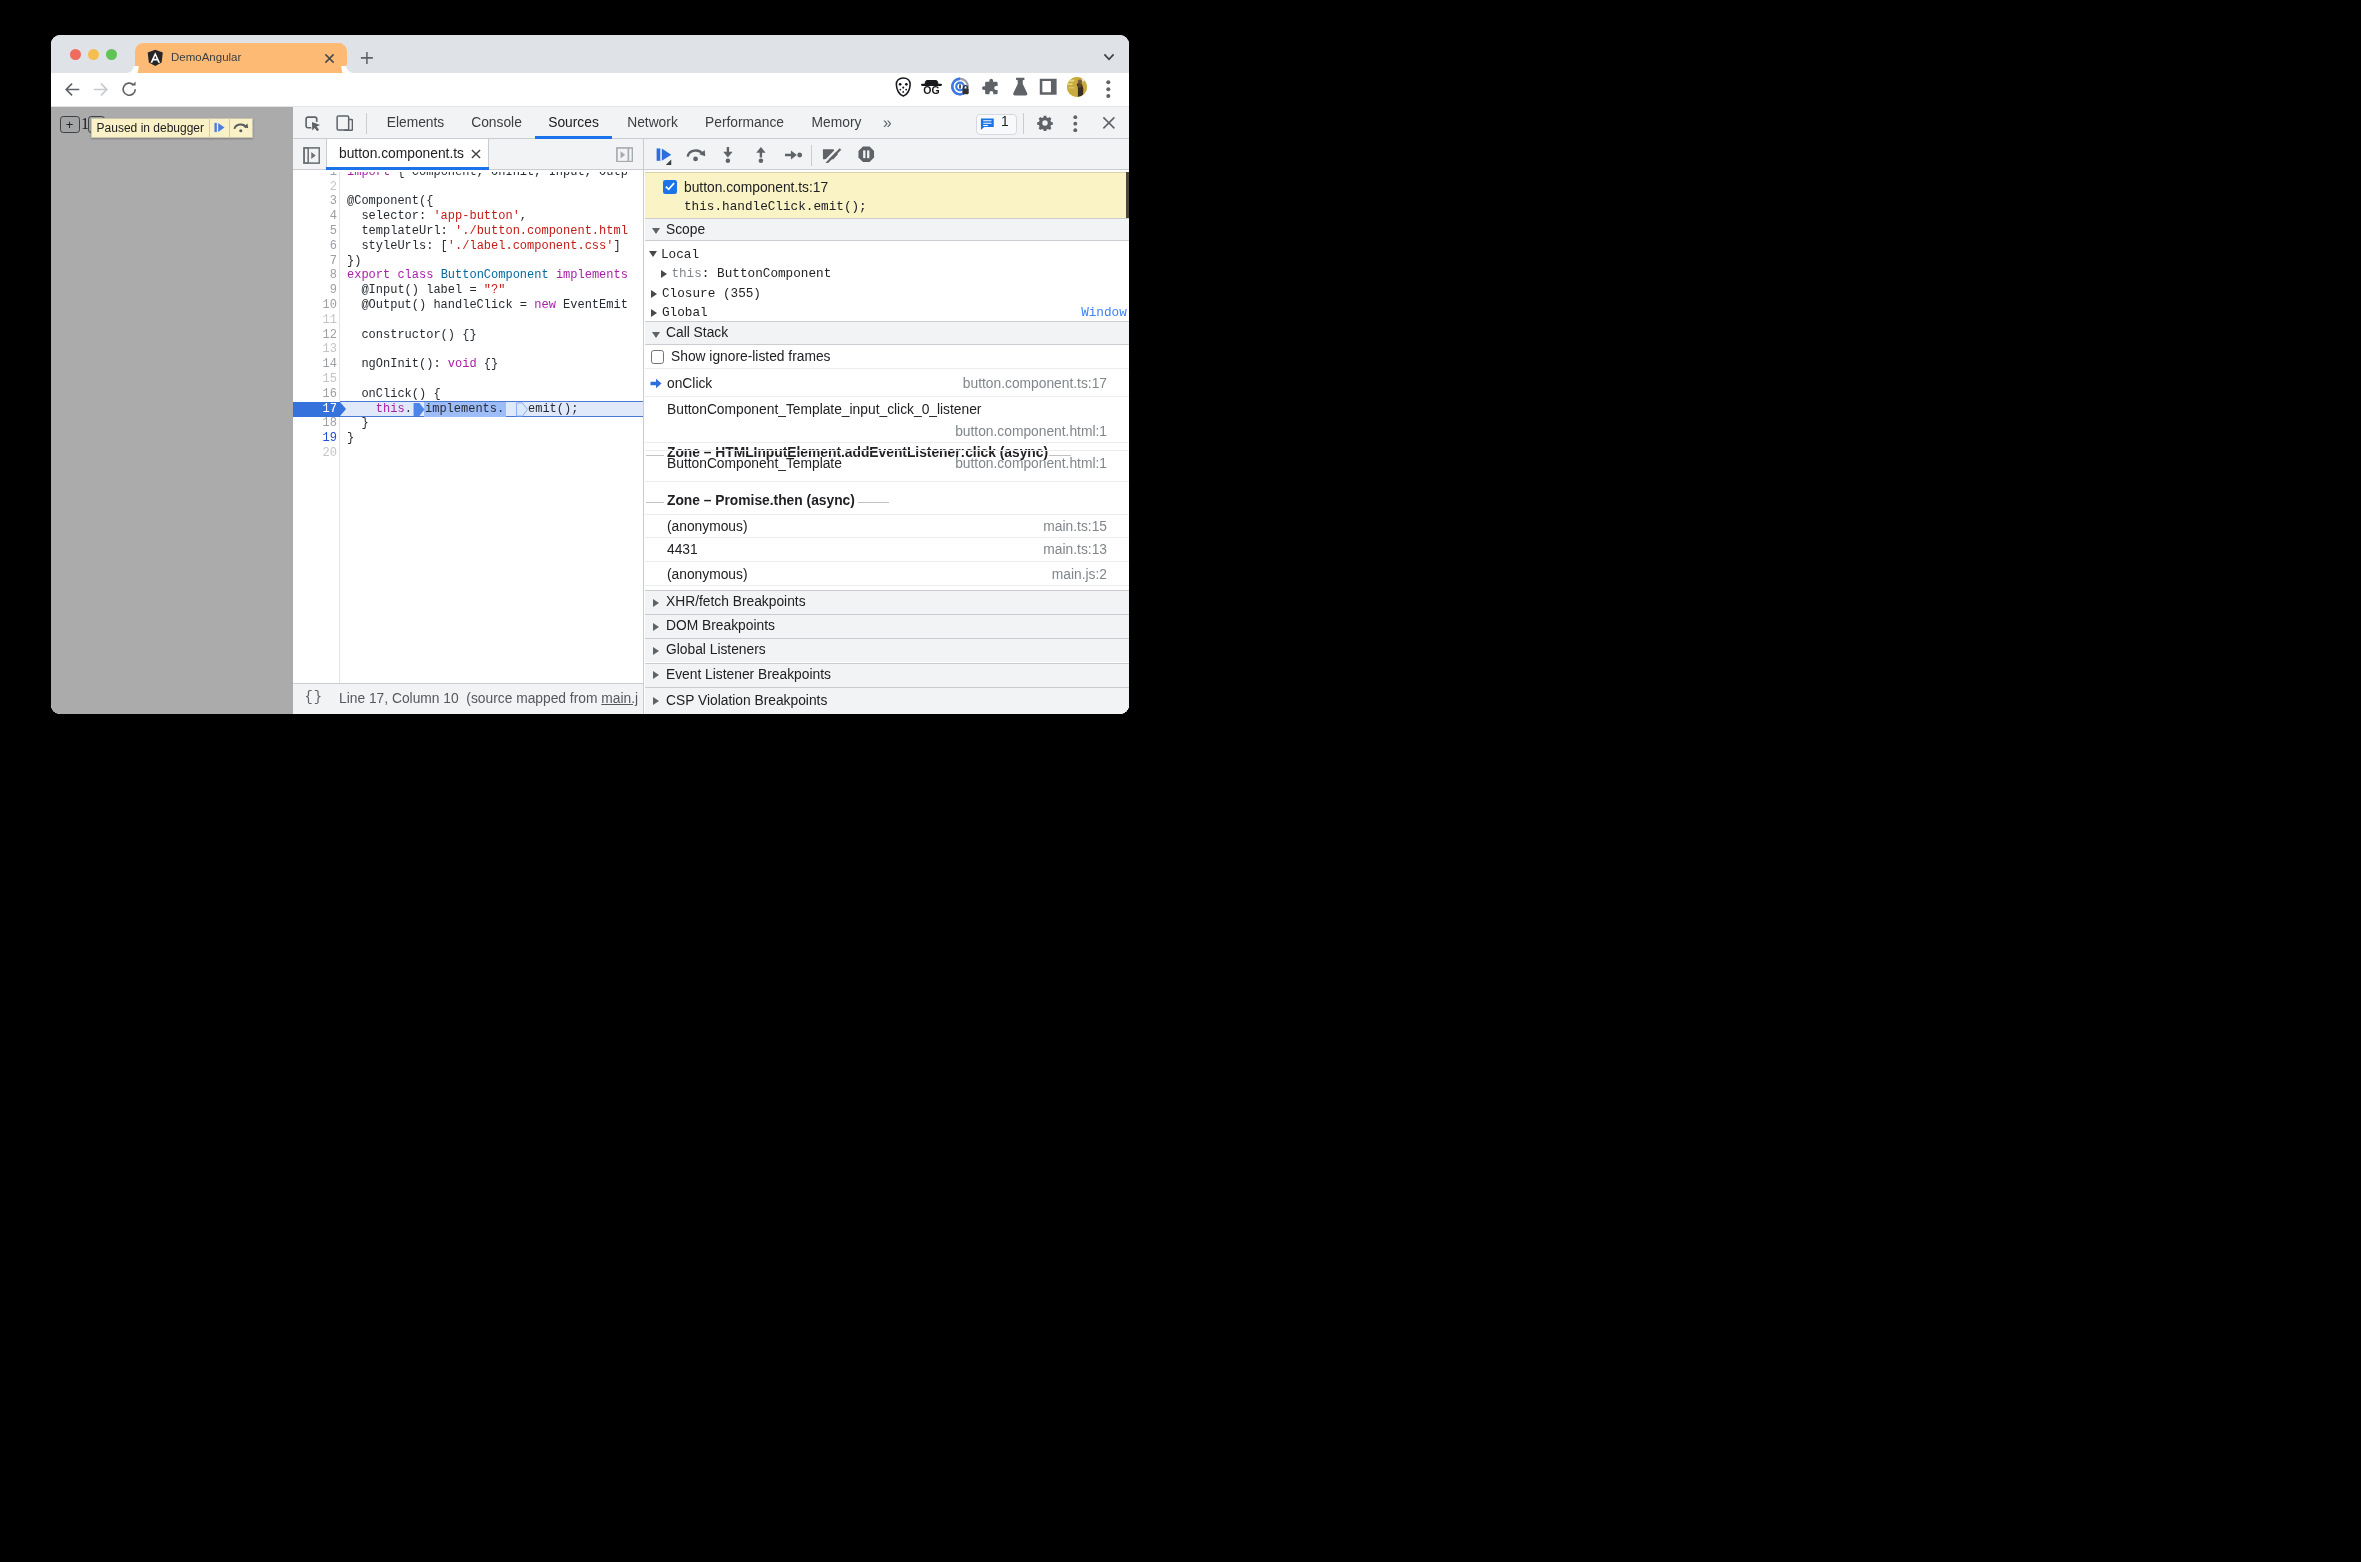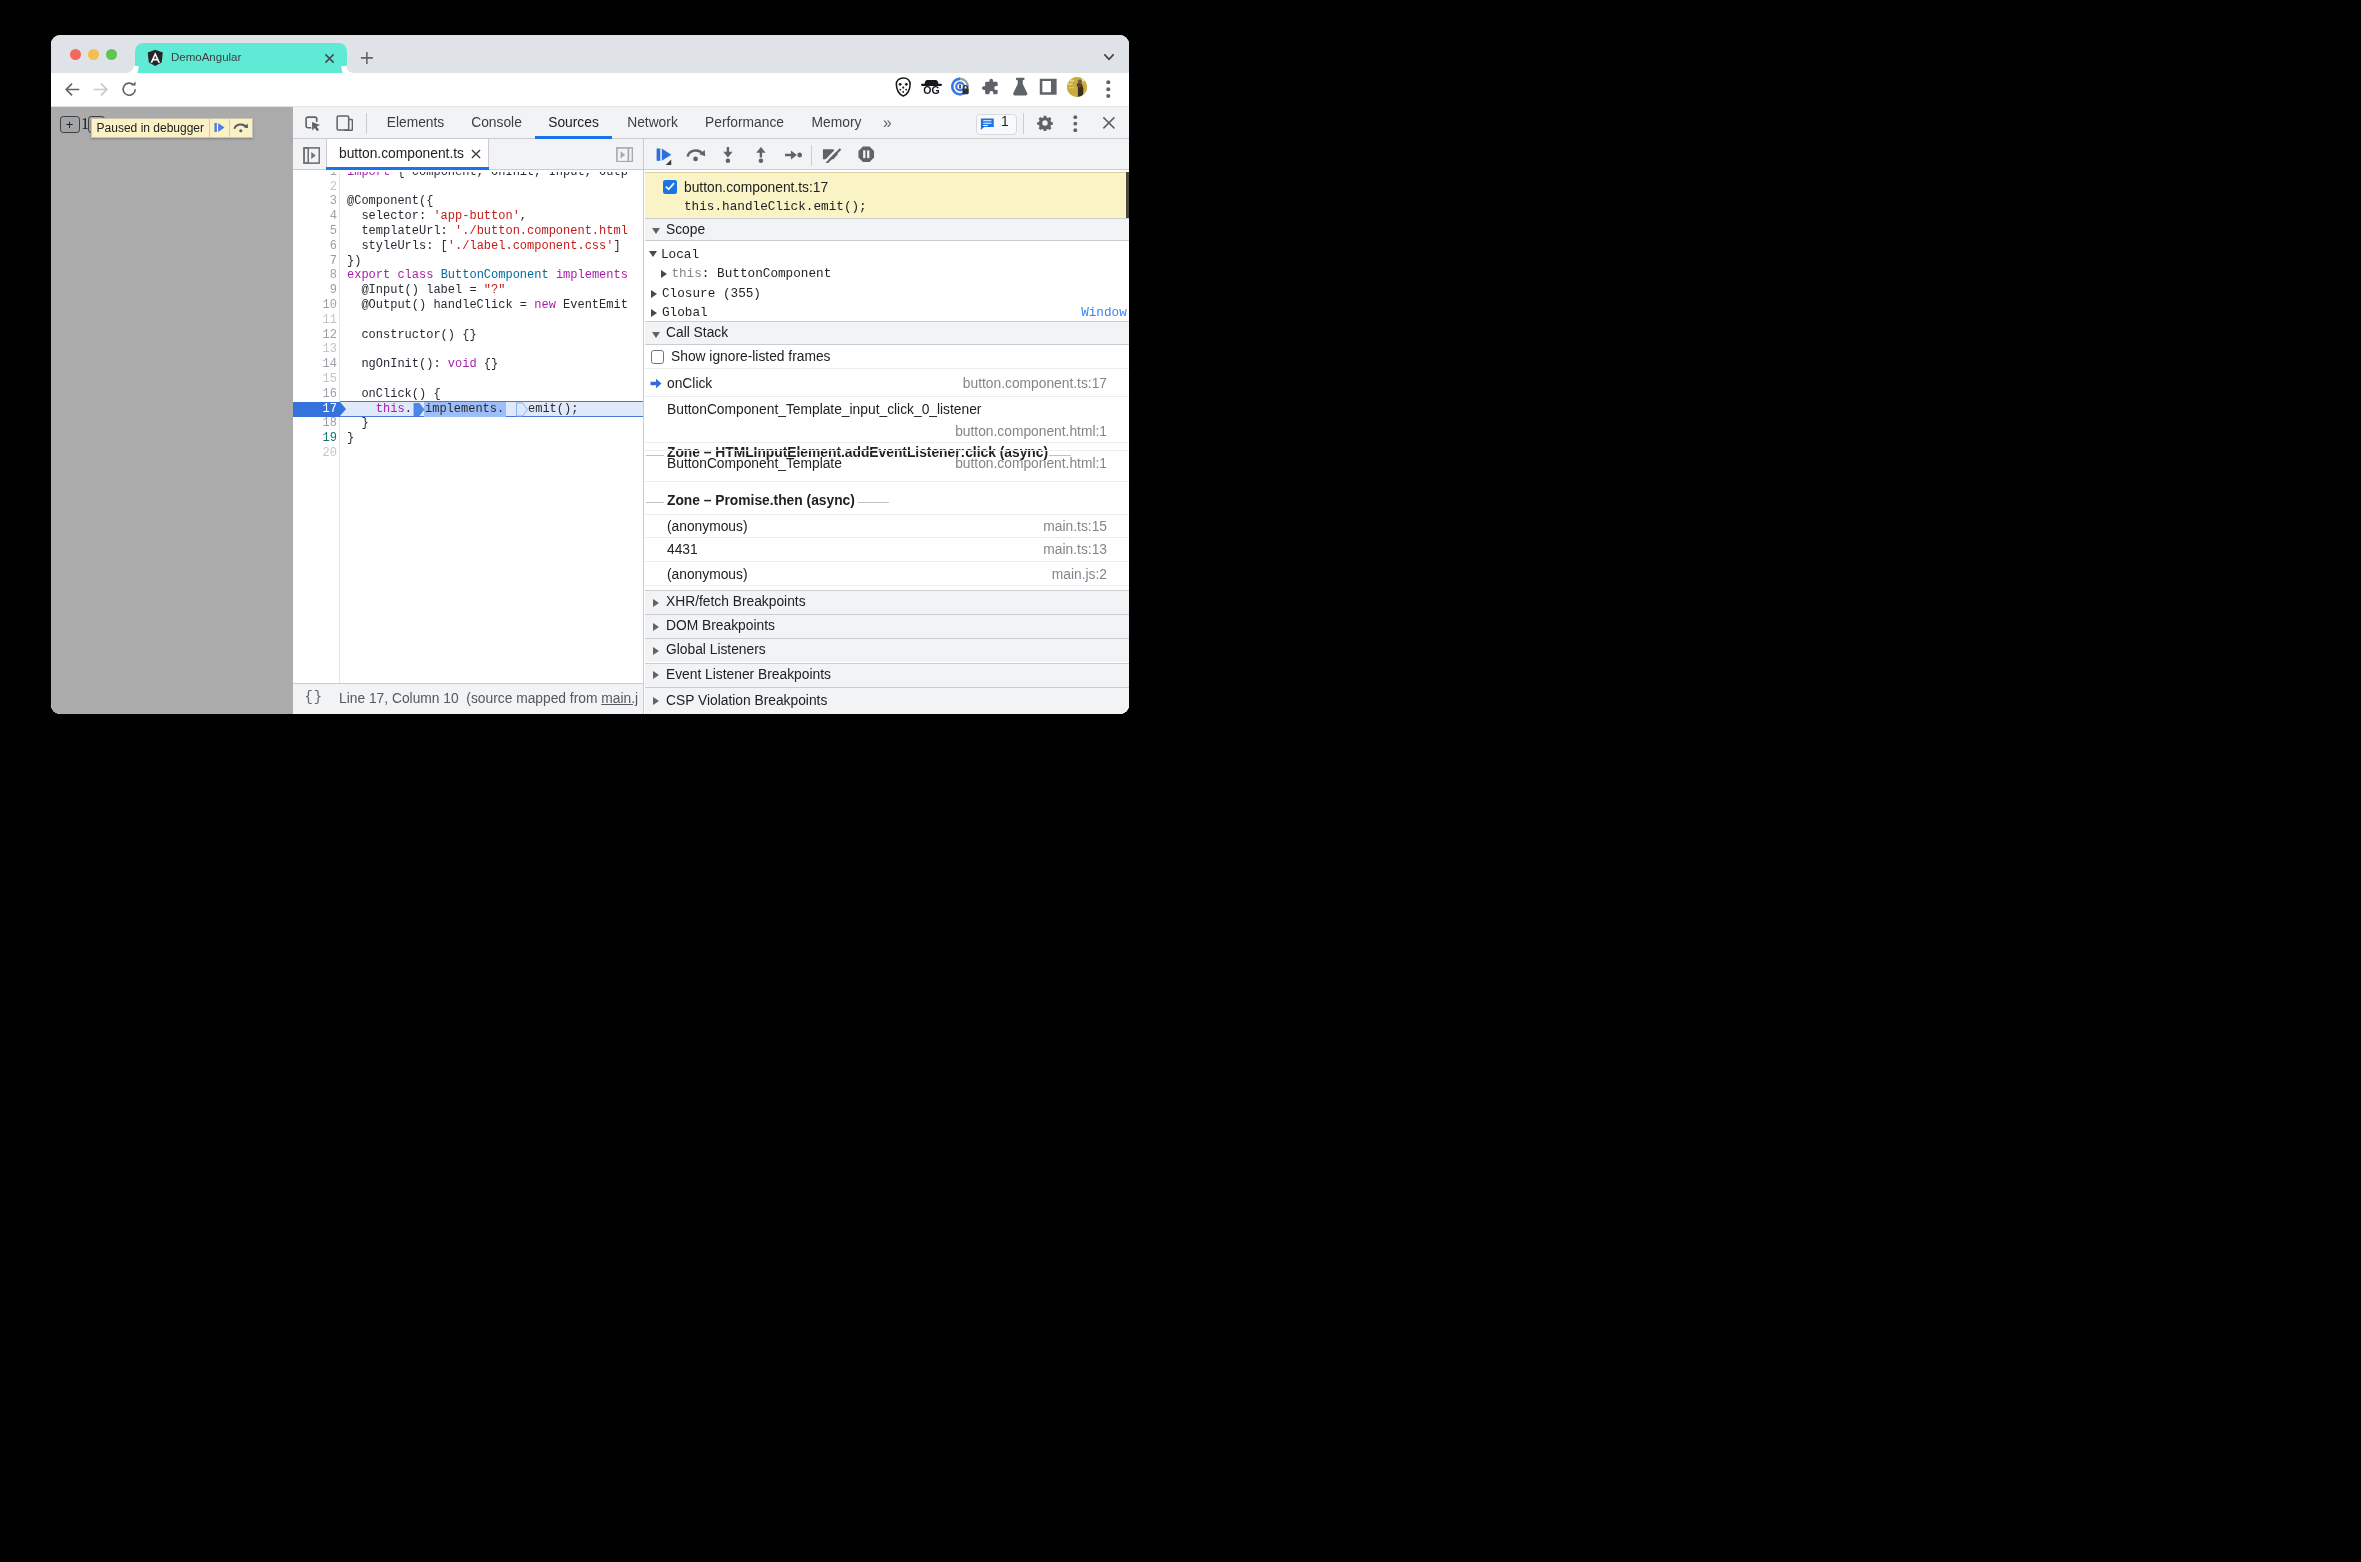--- a/index.html
+++ b/index.html
@@ -3,21 +3,21 @@
 <style>
 html,body{margin:0;padding:0;background:#000;width:1181px;height:781px;overflow:hidden}
 *{box-sizing:border-box}
 .a{position:absolute}
 body{font-family:"Liberation Sans",sans-serif;-webkit-font-smoothing:antialiased}
 #win{position:absolute;left:51px;top:35px;width:1078px;height:679px;border-radius:9.2px;overflow:hidden;background:#fff}
 .mono{font-family:"Liberation Mono",monospace}
 
 #tabstrip{left:0;top:0;width:1078px;height:38px;background:#dfe2e6}
 .light{border-radius:50%;width:11px;height:11px;top:13.8px}
-#tab{left:84px;top:7.5px;width:212px;height:31px;background:#5eead4;border-radius:8.3px 8.3px 0 0}
+#tab{left:84px;top:7.5px;width:212px;height:31px;background:#fdba74;border-radius:8.3px 8.3px 0 0}
 .curve{width:8.3px;height:8.3px;top:30px;background:#dfe2e6}
 #tab .title{left:36px;top:8.7px;font-size:11.5px;color:#3c4043}
 
 #btoolbar{left:0;top:38px;width:1078px;height:34px;background:#fff;border-bottom:0.9px solid #e2e4e7}
 #pill{left:101px;top:4.2px;width:731px;height:26px;border-radius:13px;background:#f0f2f4}
 #urltxt{left:30px;top:5.7px;font-size:13.8px;color:#202124;letter-spacing:0.2px}
 
 #content{left:0;top:72px;width:1078px;height:607px;background:#fff}
 #page{left:0;top:0;width:242px;height:607px;background:#ababab}
 .pgbtn{height:17px;border:1.4px solid #3e4042;border-radius:3.2px;background:#a3a4a5}
@@ -246,21 +246,21 @@
           <div class="ln" style="top:156px;color:#9b9fa5">12</div>
           <div class="cl" style="top:156px">  constructor() {}</div>
           <div class="ln" style="top:170px;color:#c2c4c8">13</div>
           <div class="ln" style="top:185px;color:#9b9fa5">14</div>
           <div class="cl" style="top:185px">  ngOnInit(): <span class="k">void</span> {}</div>
           <div class="ln" style="top:200px;color:#c2c4c8">15</div>
           <div class="ln" style="top:215px;color:#9b9fa5">16</div>
           <div class="cl" style="top:215px">  onClick() {</div>
           <div class="ln" style="top:244px;color:#9b9fa5">18</div>
           <div class="cl" style="top:244px">  }</div>
-          <div class="ln" style="top:259px;color:#0f766e">19</div>
+          <div class="ln" style="top:259px;color:#1d4ed8">19</div>
           <div class="cl" style="top:259px">}</div>
           <div class="ln" style="top:274px;color:#c2c4c8">20</div>
           <div class="a" style="left:0;top:230px;width:47px;height:15px;background:#3572dc"></div>
           <div class="a" style="left:47px;top:230px;width:0;height:0;border-left:6.4px solid #3572dc;border-top:7.4px solid transparent;border-bottom:7.4px solid transparent"></div>
           <div class="ln" style="top:230px;color:#fff;z-index:3">17</div>
           <div class="cl" style="top:230px;z-index:2">    <span class="k">this</span>.</div>
           <svg class="a" style="left:120px;top:230px;z-index:2" width="12" height="15" viewBox="0 0 13 16.5">
             <path d="M0.5 1 h6.5 L12.5 8.25 L7 15.5 h-6.5 Z" fill="#4d86e8"></path>
           </svg>
           <div class="cl" style="left:132px;top:230px;z-index:2">implements.</div>

